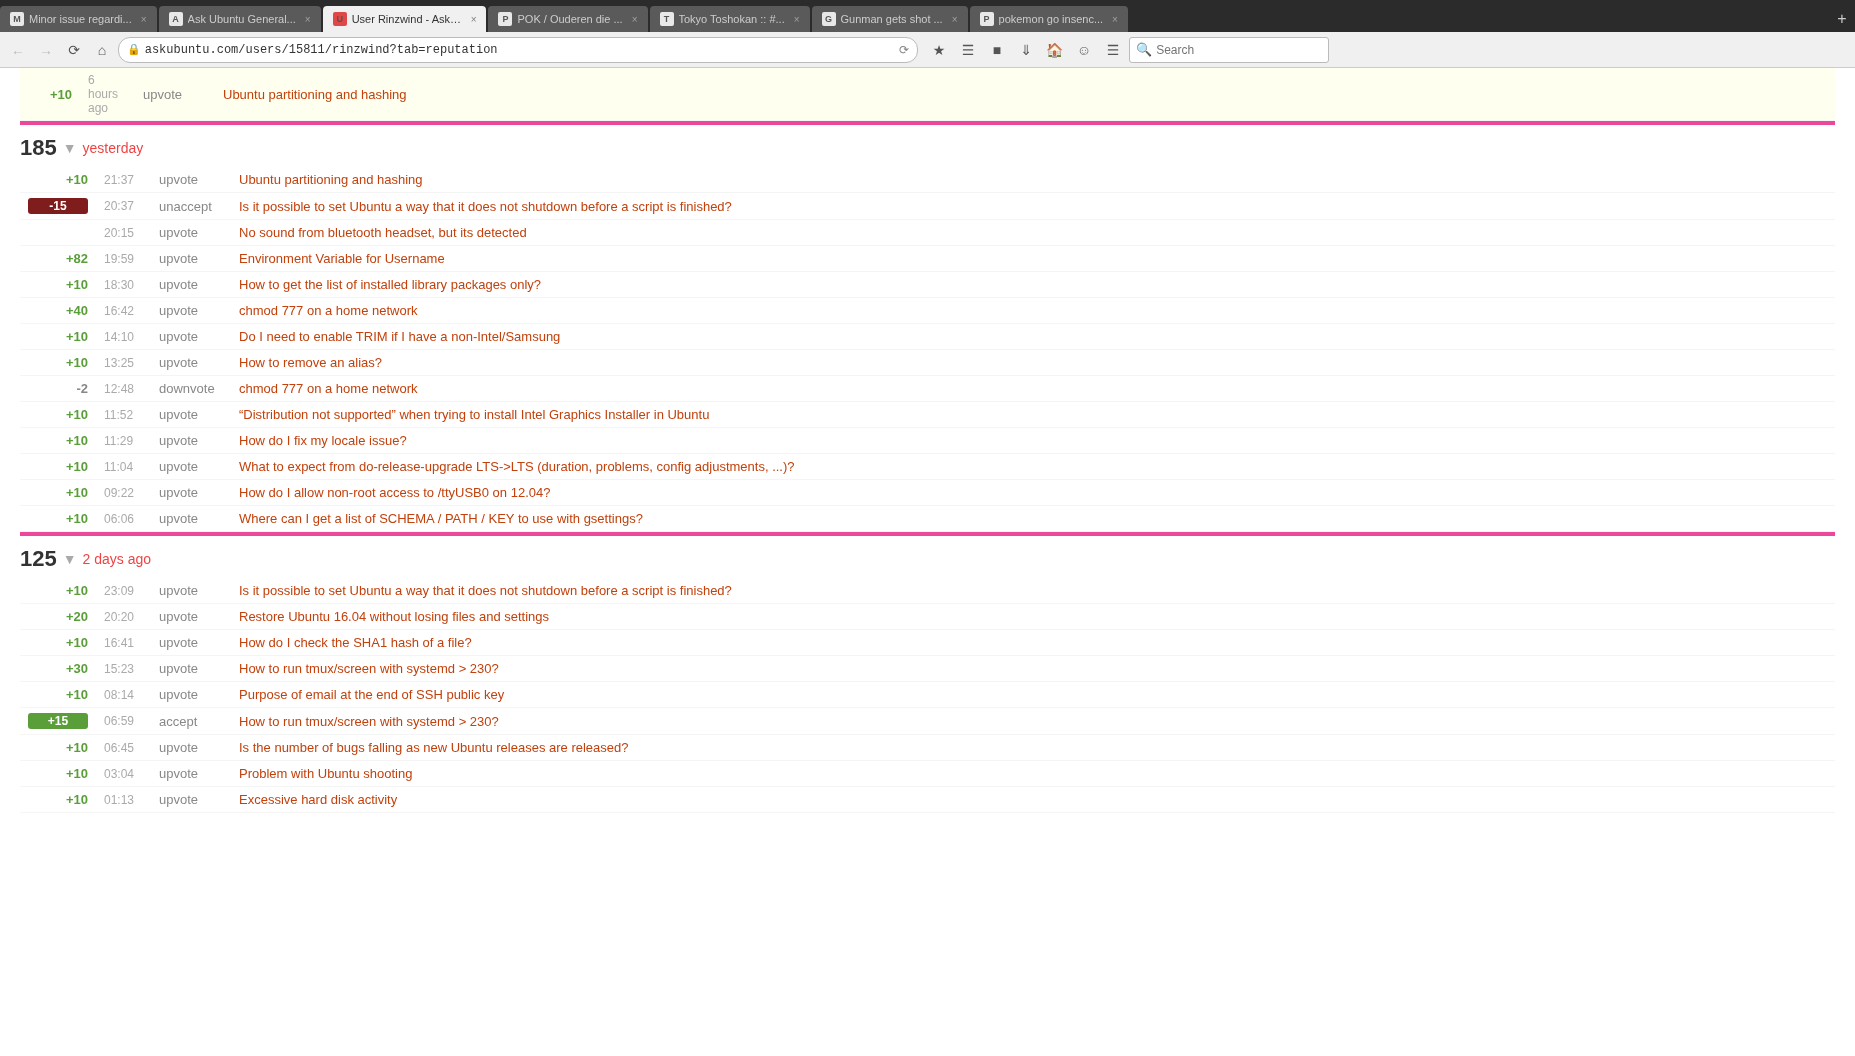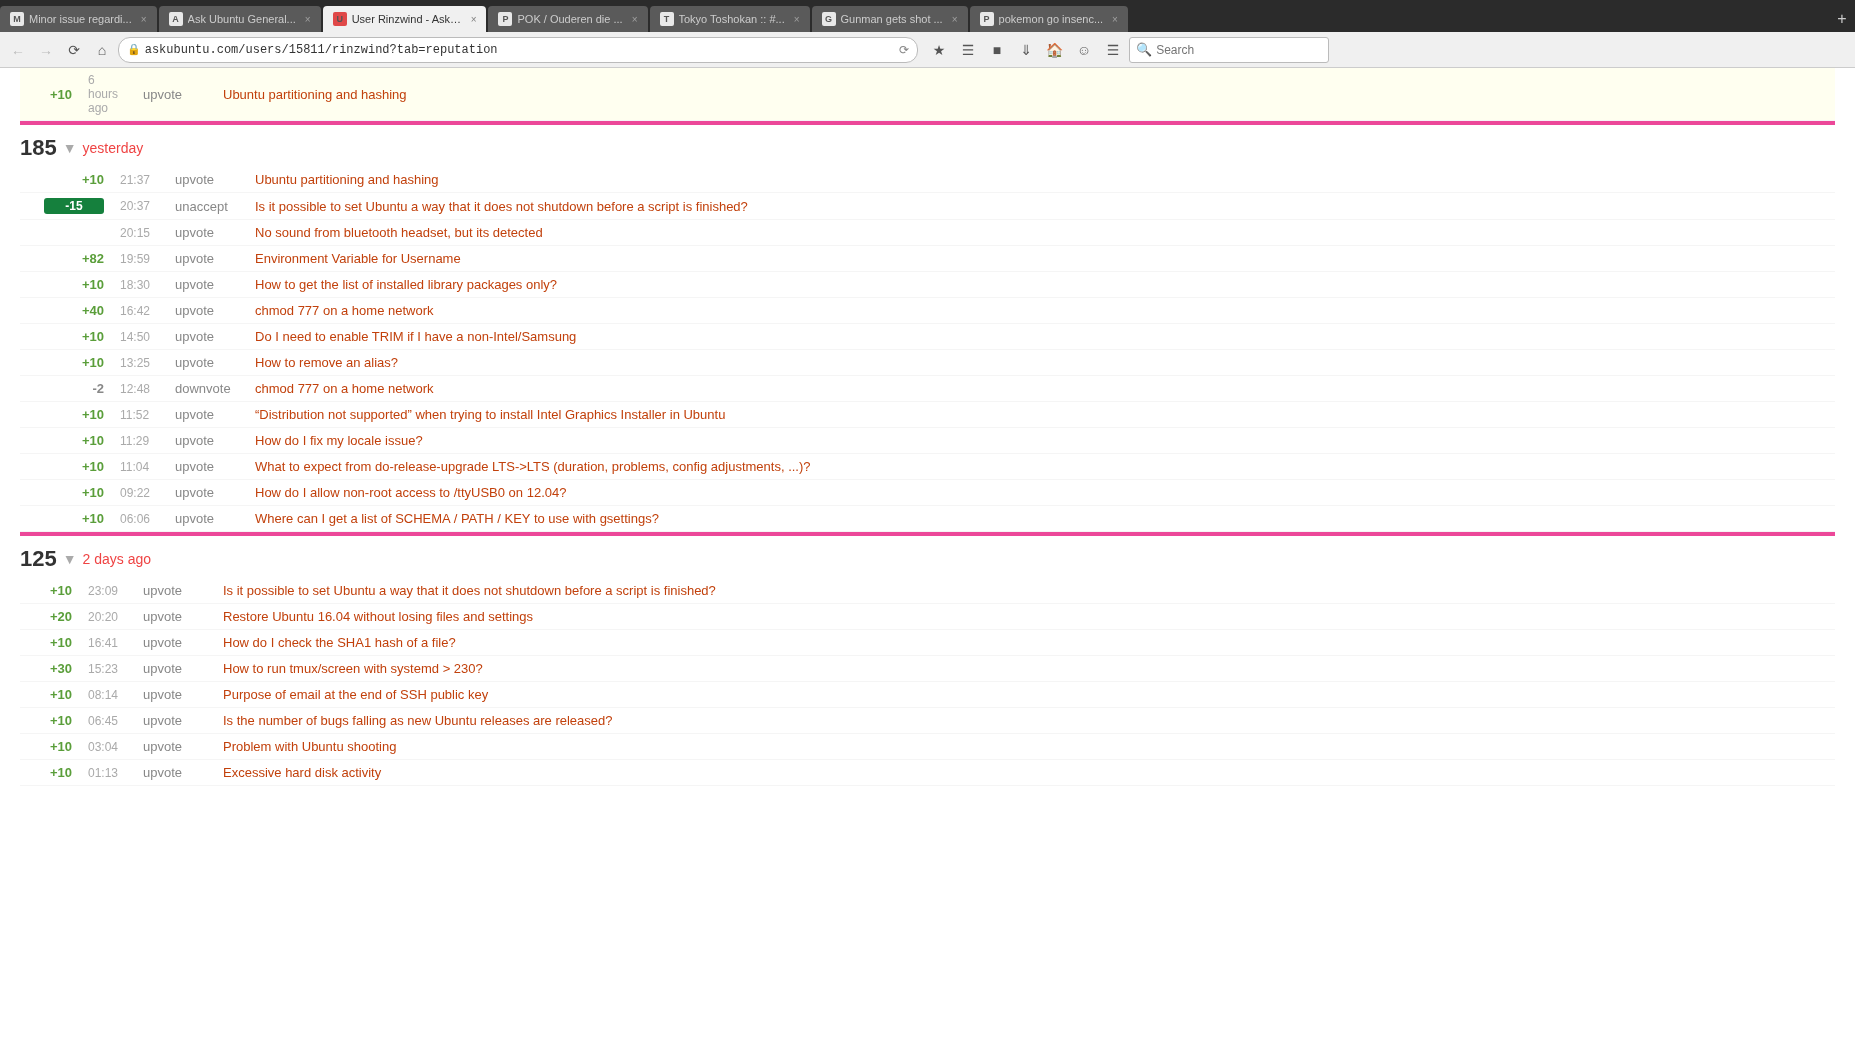--- a/index.html
+++ b/index.html
@@ -194,24 +194,23 @@
     .rep-table td {
       padding: 5px 8px;
       vertical-align: middle;
     }
     .col-score {
       width: 60px;
       text-align: right;
       font-weight: bold;
       color: #5a9e3a;
       font-size: 13px;
-      margin-left: 16px;
     }
     .col-score.badge-red {
-      background: #15803d;
+      background: #7f1d1d;
       color: #fff;
       border-radius: 3px;
       padding: 1px 5px;
       font-size: 12px;
       display: inline-block;
       text-align: center;
     }
     .col-score.badge-green {
       background: #5a9e3a;
       color: #fff;
@@ -376,21 +375,21 @@
       <td class="col-title"><a>How to get the list of installed library packages only?</a></td>
     </tr>
           <tr>
       <td class="col-score score-cell" style="text-align:right;padding-right:8px;"><span style="color:#5a9e3a;font-weight:bold;font-size:13px;">+40</span></td>
       <td class="col-time">16:42</td>
       <td class="col-action">upvote</td>
       <td class="col-title"><a>chmod 777 on a home network</a></td>
     </tr>
           <tr>
       <td class="col-score score-cell" style="text-align:right;padding-right:8px;"><span style="color:#5a9e3a;font-weight:bold;font-size:13px;">+10</span></td>
-      <td class="col-time">14:50</td>
+      <td class="col-time">14:10</td>
       <td class="col-action">upvote</td>
       <td class="col-title"><a>Do I need to enable TRIM if I have a non-Intel/Samsung</a></td>
     </tr>
           <tr>
       <td class="col-score score-cell" style="text-align:right;padding-right:8px;"><span style="color:#5a9e3a;font-weight:bold;font-size:13px;">+10</span></td>
       <td class="col-time">13:25</td>
       <td class="col-action">upvote</td>
       <td class="col-title"><a>How to remove an alias?</a></td>
     </tr>
           <tr>
@@ -462,20 +461,26 @@
       <td class="col-action">upvote</td>
       <td class="col-title"><a>How to run tmux/screen with systemd &gt; 230?</a></td>
     </tr>
           <tr>
       <td class="col-score score-cell" style="text-align:right;padding-right:8px;"><span style="color:#5a9e3a;font-weight:bold;font-size:13px;">+10</span></td>
       <td class="col-time">08:14</td>
       <td class="col-action">upvote</td>
       <td class="col-title"><a>Purpose of email at the end of SSH public key</a></td>
     </tr>
           <tr>
+      <td class="col-score score-cell" style="text-align:right;padding-right:8px;"><span class="col-score badge-green">+15</span></td>
+      <td class="col-time">06:59</td>
+      <td class="col-action">accept</td>
+      <td class="col-title"><a>How to run tmux/screen with systemd &gt; 230?</a></td>
+    </tr>
+          <tr>
       <td class="col-score score-cell" style="text-align:right;padding-right:8px;"><span style="color:#5a9e3a;font-weight:bold;font-size:13px;">+10</span></td>
       <td class="col-time">06:45</td>
       <td class="col-action">upvote</td>
       <td class="col-title"><a>Is the number of bugs falling as new Ubuntu releases are released?</a></td>
     </tr>
           <tr>
       <td class="col-score score-cell" style="text-align:right;padding-right:8px;"><span style="color:#5a9e3a;font-weight:bold;font-size:13px;">+10</span></td>
       <td class="col-time">03:04</td>
       <td class="col-action">upvote</td>
       <td class="col-title"><a>Problem with Ubuntu shooting</a></td>

